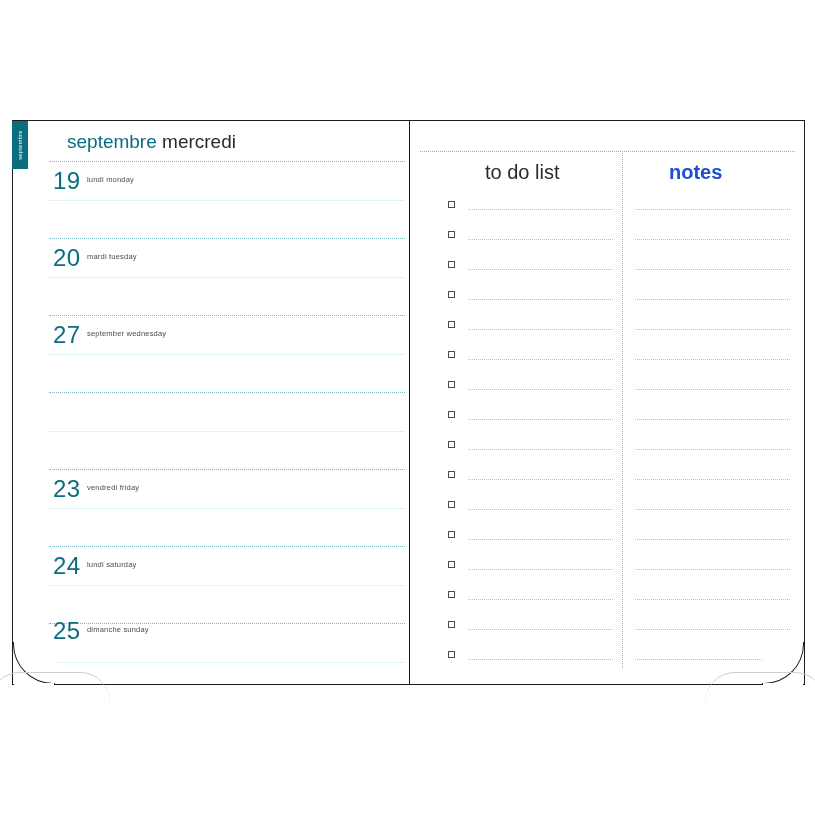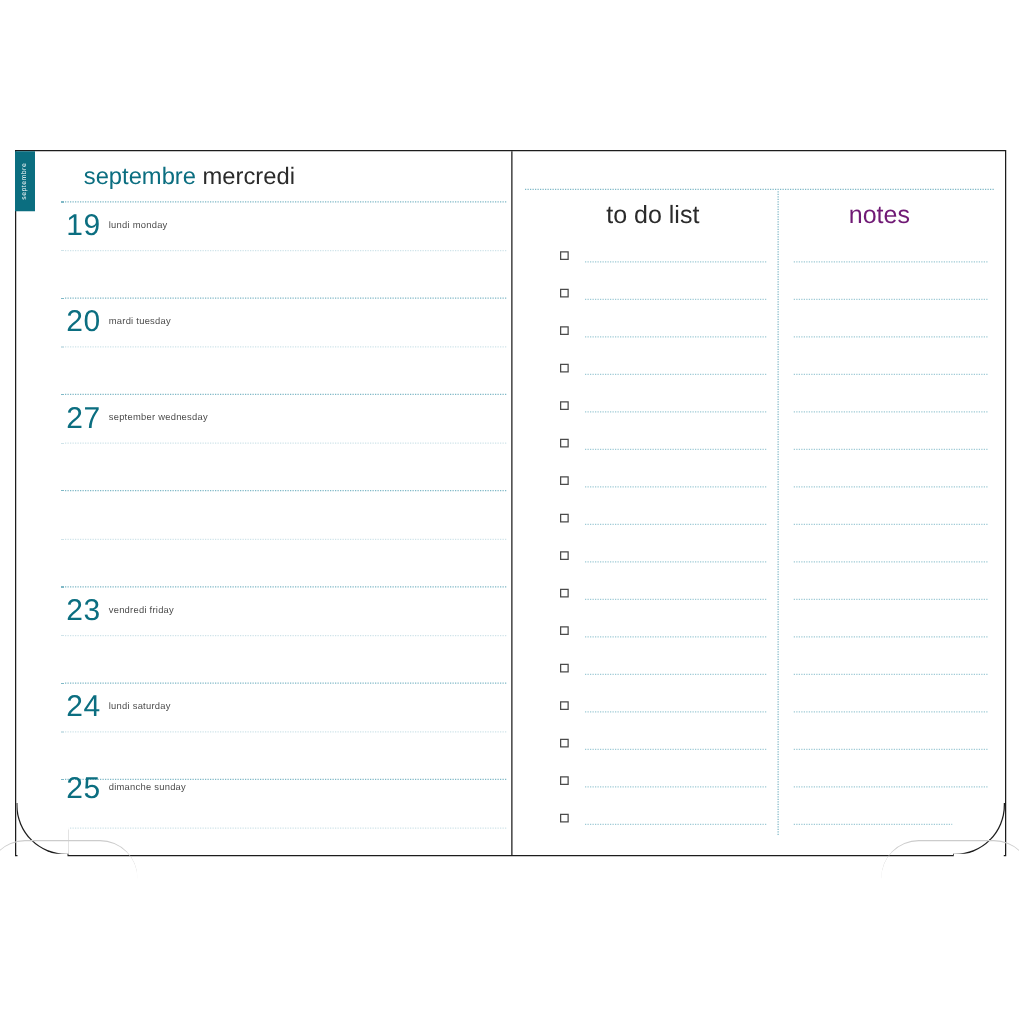--- a/index.html
+++ b/index.html
@@ -139,23 +139,23 @@
     position: absolute;
     top: 40px;
     font-size: 20px;
     white-space: nowrap;
   }
   .col-head.todo {
     left: 75px;
     color: #2b2b2b;
   }
   .col-head.notes {
-    left: 269px;
-    color: #701a75;
-    font-weight: normal;
+    left: 259px;
+    color: #1d4ed8;
+    font-weight: bold;
   }
 
   .top-rule {
     position: absolute;
     left: 10px;
     top: 30px;
     width: 375px;
     height: 0;
     border-top: 1px dotted #7fb8c6;
   }

